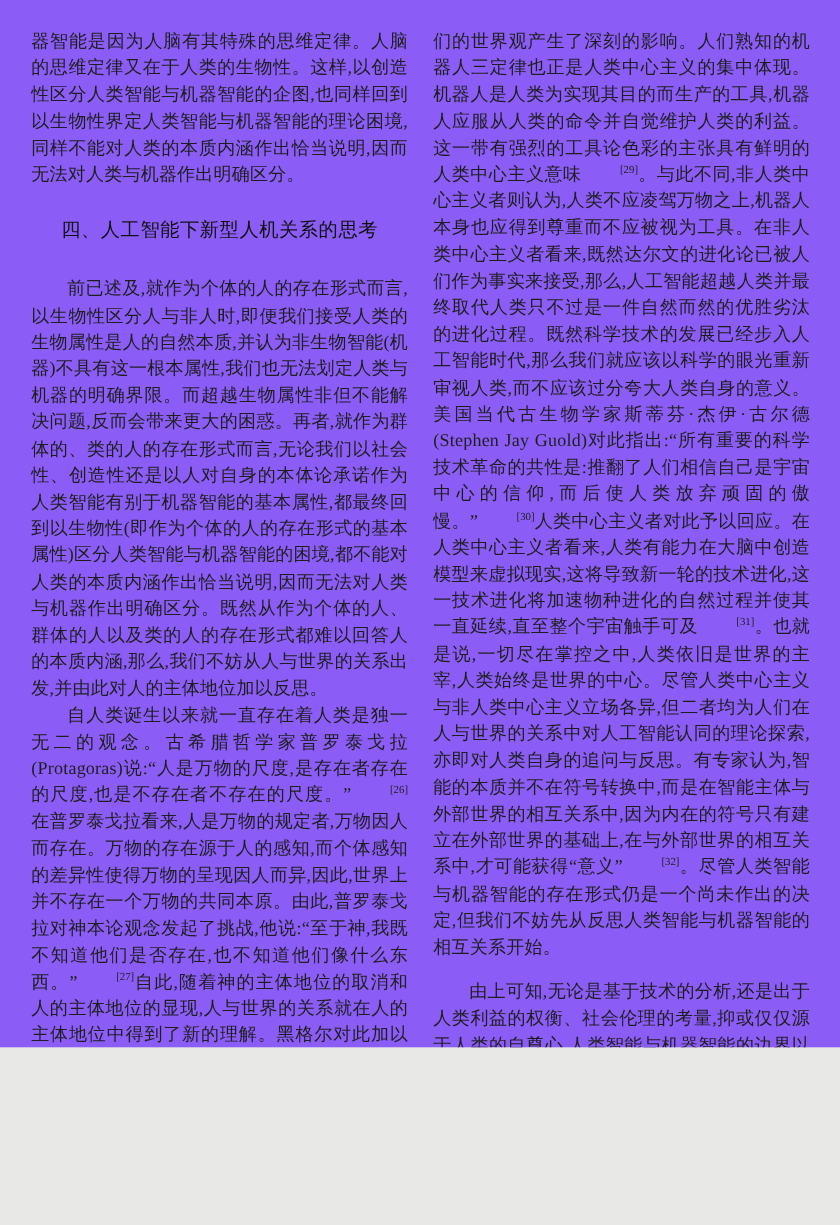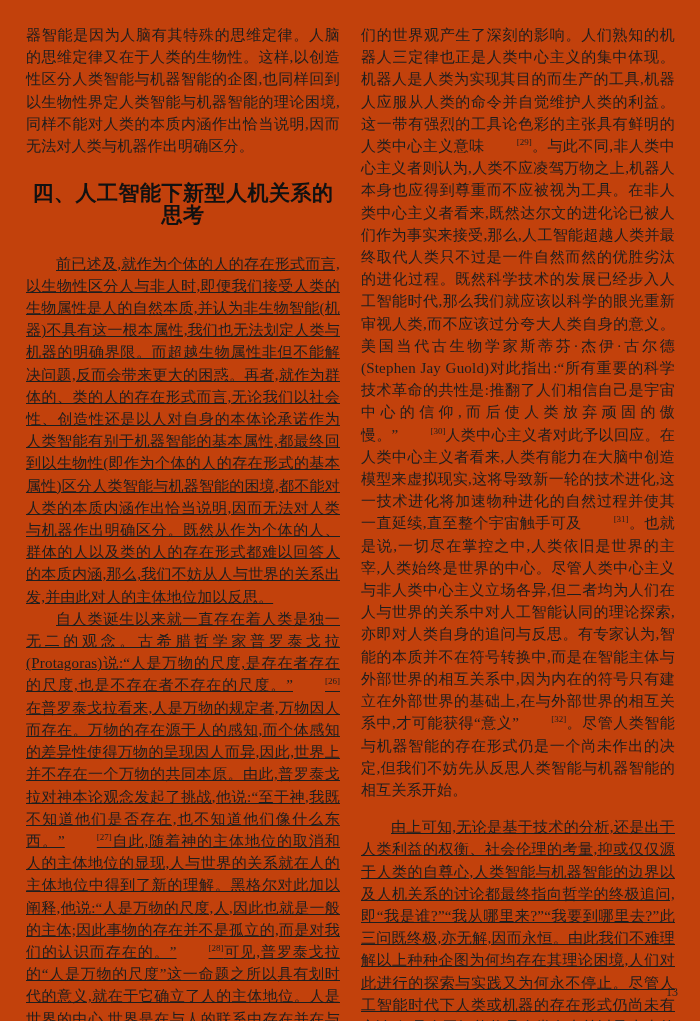--- a/index.html
+++ b/index.html
@@ -3,49 +3,49 @@
 <meta charset="utf-8">
 <style>
   html, body {
     margin: 0;
     padding: 0;
     background: #e8e8e6;
   }
   .page {
     position: relative;
     width: 700px;
-    height: 1021px;
+    height: 873px;
     margin: 0 auto;
-    background: #c2410c;
+    background: #8b5cf6;
     overflow: hidden;
     font-family: "Liberation Serif", "DejaVu Serif", serif;
     color: #1e1e1e;
   }
   .col {
     position: absolute;
     top: 24px;
     width: 314px;
     font-size: 15px;
     line-height: 22.2px;
     text-align: justify;
     text-justify: inter-character;
     letter-spacing: 0.2px;
   }
   .col-left  { left: 26px; }
   .col-right { left: 361px; }
   p.body-text {
     margin: 0;
     padding: 0;
   }
-  p.indent { text-indent: 2em; text-decoration: underline; }
+  p.indent { text-indent: 2em; }
   p.para-gap { margin-top: 15px; }
   .section-heading {
     font-family: "Liberation Sans", "DejaVu Sans", sans-serif;
-    font-size: 21px;
-    font-weight: bold;
+    font-size: 16px;
+    font-weight: normal;
     color: #111;
     text-align: center;
     margin: 25px 0 26px 0;
     letter-spacing: 0.5px;
   }
   sup.ref {
     font-size: 9px;
     line-height: 0;
     vertical-align: super;
     letter-spacing: 0;

